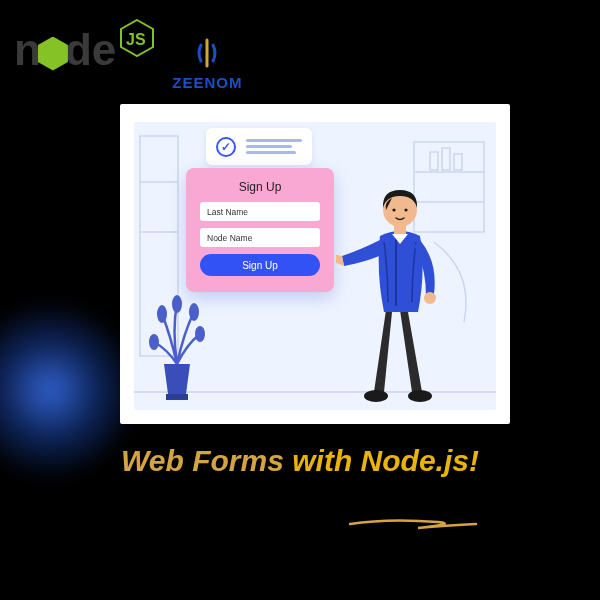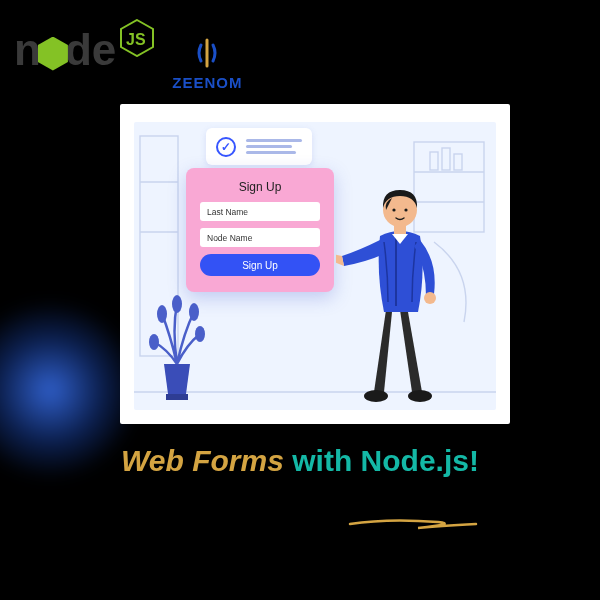--- a/index.html
+++ b/index.html
@@ -185,21 +185,21 @@
       color: #fff;
       font-size: 22px;
       font-weight: 600;
       margin-bottom: 6px;
     }
     .caption .line2 {
       font-size: 30px;
       font-weight: 700;
     }
     .caption .gold { color: #d4a442; font-style: italic; }
-    .caption .white { color: #14b8a6; }
+    .caption .white { color: #eab308; font-style: italic; }
     .underline-swirl {
       position: absolute;
       left: 50%;
       transform: translateX(48px);
       top: 72px;
       width: 130px;
       height: 18px;
     }
   </style>
 </head>

